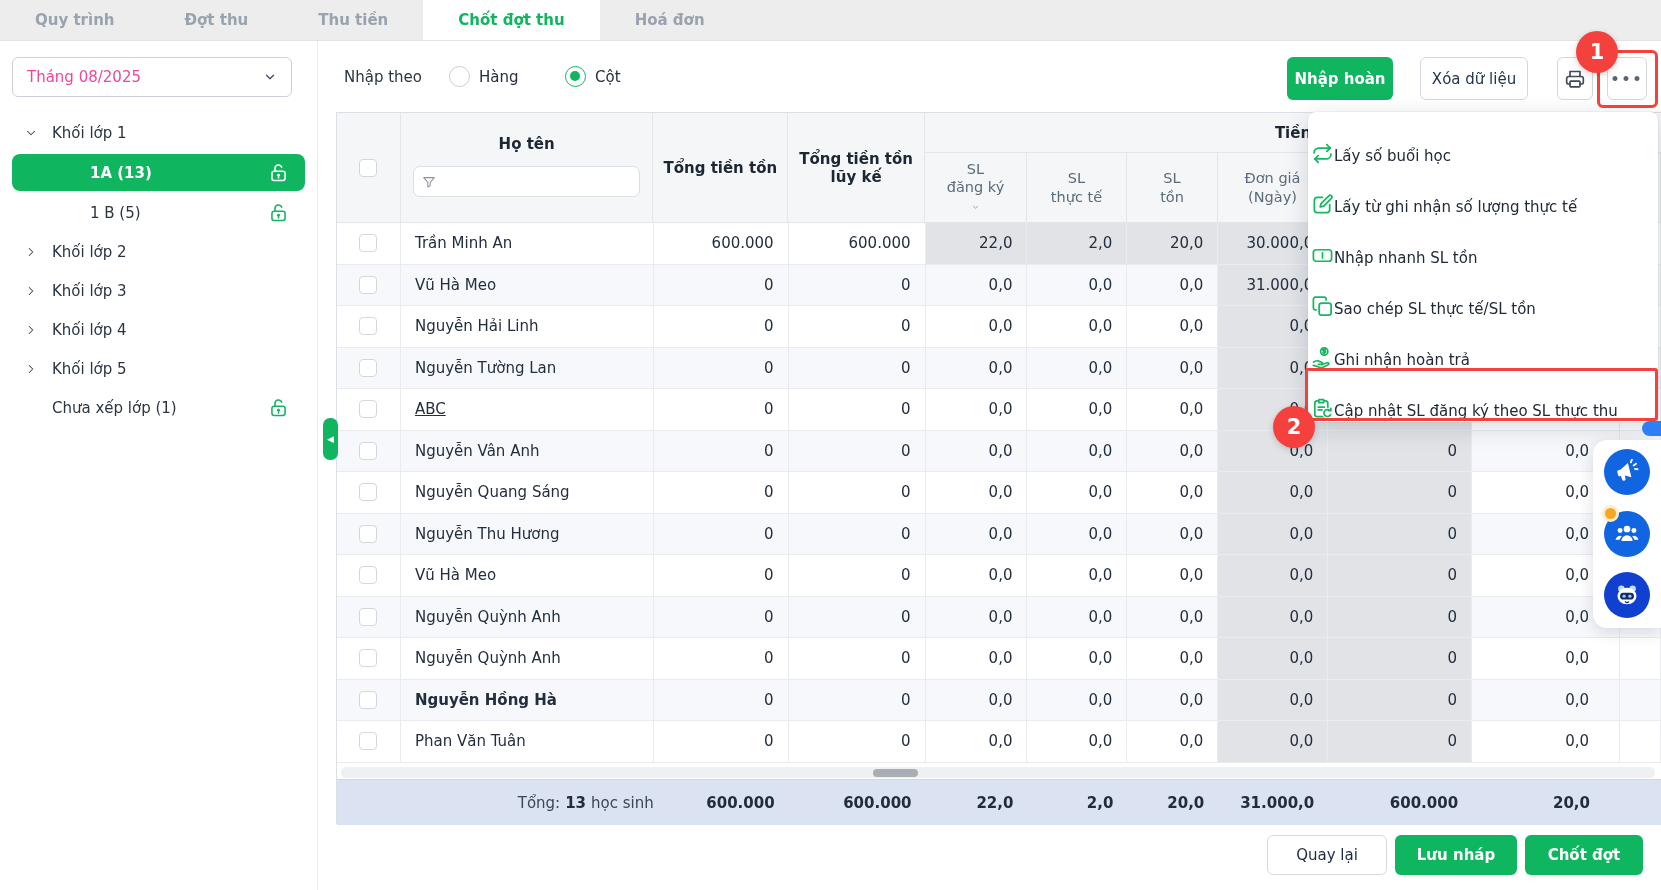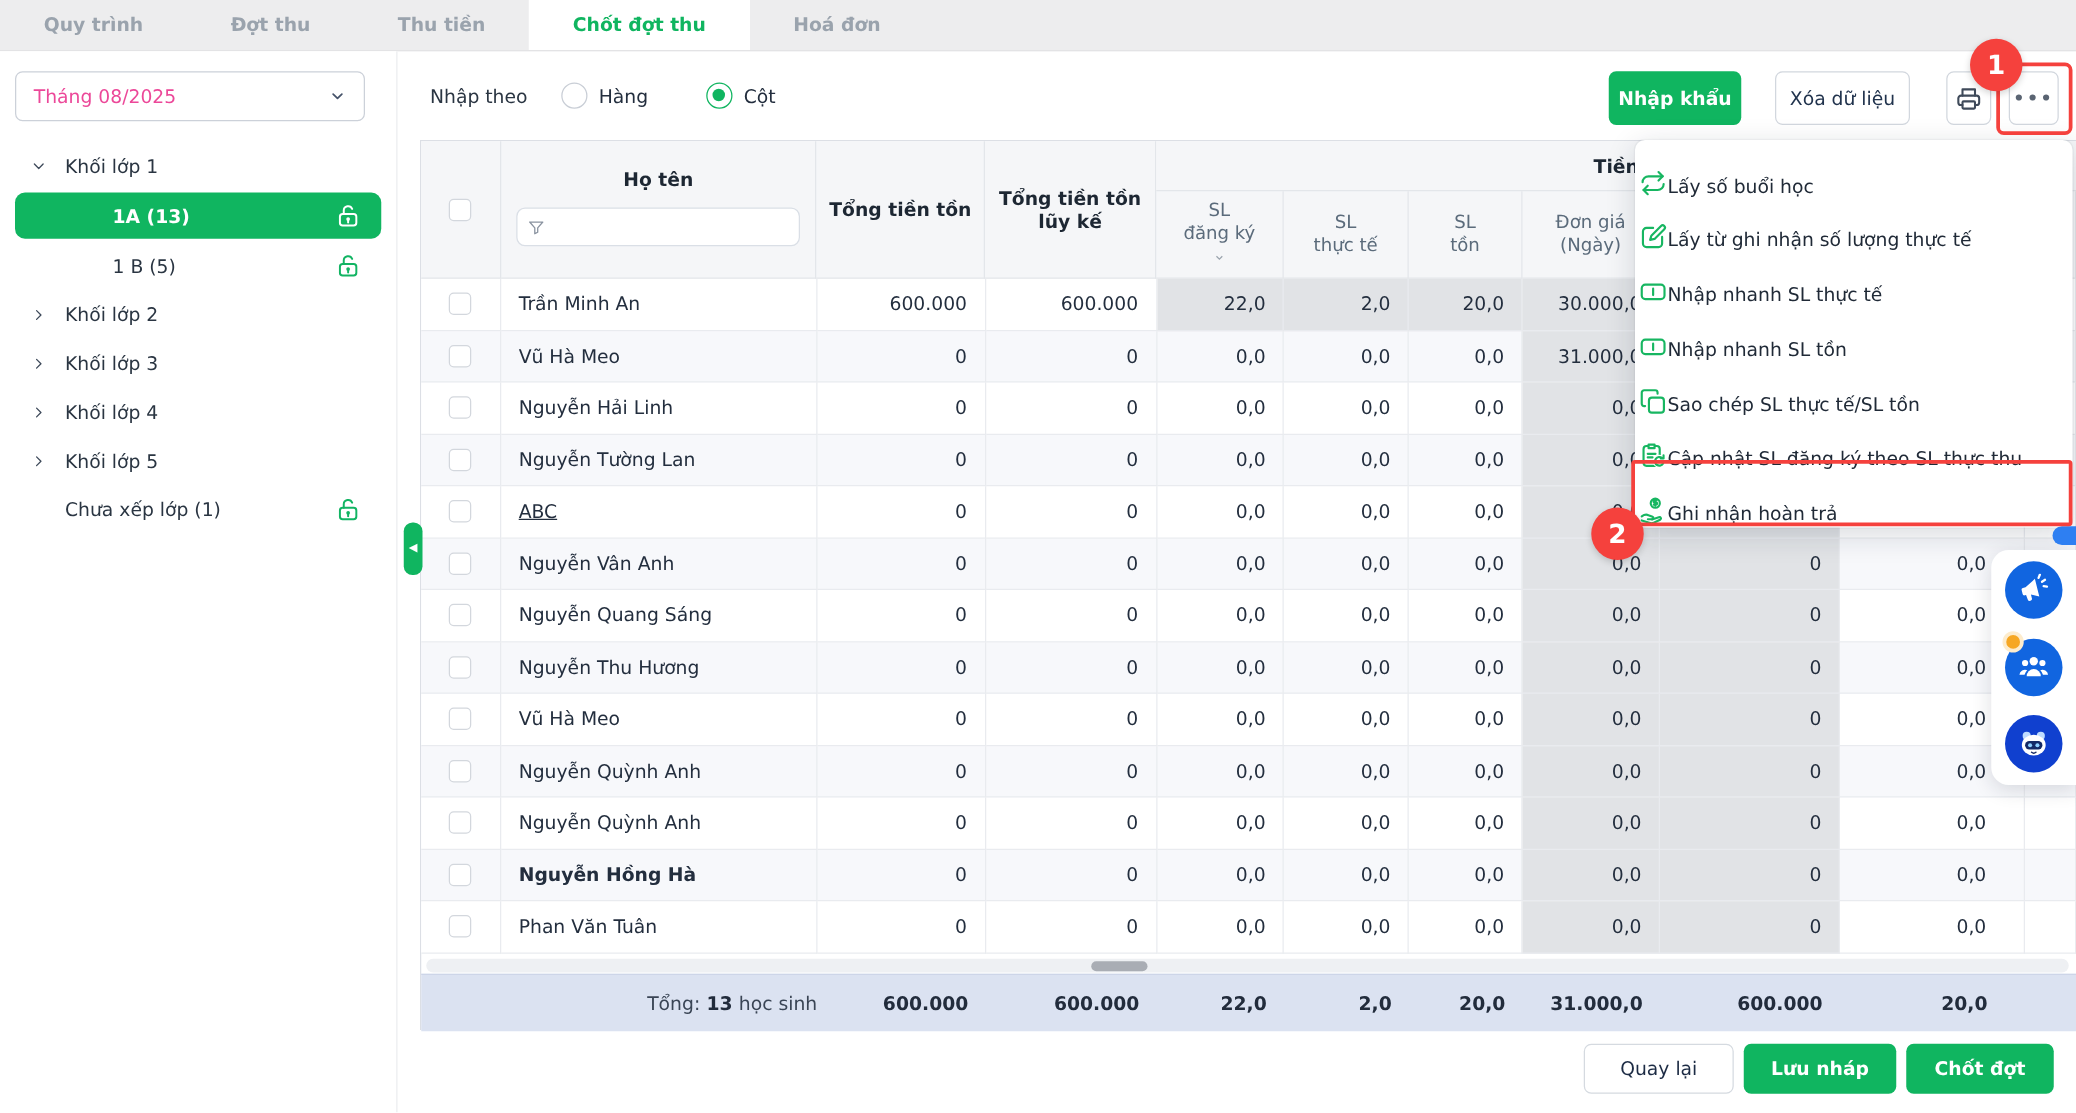--- a/index.html
+++ b/index.html
@@ -181,21 +181,21 @@
   <div class="lbl-nhaptheo">Nhập theo</div>
   <div class="radio" style="left:449px" id="radio-hang">
     <span class="dot"></span>
     <span>Hàng</span>
   </div>
   <div class="radio sel" style="left:565px" id="radio-cot">
     <span class="dot"></span>
     <span>Cột</span>
   </div>
 
-  <div class="btn primary" style="left:1287px;width:106px">Nhập khẩu</div>
+  <div class="btn primary" style="left:1287px;width:106px">Nhập hoàn</div>
   <div class="btn secondary" style="left:1420px;width:108px">Xóa dữ liệu</div>
   <div class="iconbtn" style="left:1557px;width:36px">
     <svg width="20" height="20" viewBox="0 0 24 24" fill="none" stroke="currentColor" stroke-width="2" stroke-linecap="round" stroke-linejoin="round">
         <path d="M6 9V3h12v6"></path>
         <path d="M6 18H4.5A2.5 2.5 0 012 15.5v-4A2.5 2.5 0 014.5 9h15a2.5 2.5 0 012.5 2.5v4a2.5 2.5 0 01-2.5 2.5H18"></path>
         <rect x="6" y="14.5" width="12" height="7" rx="1"></rect>
       </svg>
   </div>
   <div class="iconbtn" style="left:1607px;width:40px">
     <span class="dots">•••</span>
@@ -486,55 +486,48 @@
             <path d="M12 4.5H6.5a3 3 0 00-3 3v10a3 3 0 003 3h10a3 3 0 003-3V12"></path>
             <path d="M9.5 14.5l1-3.5L18.6 2.9a1.9 1.9 0 012.7 2.7L13.2 13.7z"></path>
           </svg></span>
         <span>Lấy từ ghi nhận số lượng thực tế</span>
       </div>
       <div class="menu-item">
         <span class="micon"><svg width="100%" height="100%" viewBox="0 0 24 24" fill="none" stroke="currentColor" stroke-width="1.8" stroke-linecap="round" stroke-linejoin="round">
             <rect x="2.5" y="6" width="19" height="12" rx="3"></rect>
             <path d="M12 9.3v5.4"></path>
           </svg></span>
-        <span>Nhập nhanh SL thực tế</span>
-      </div>
-      <div class="menu-item">
-        <span class="micon"><svg width="100%" height="100%" viewBox="0 0 24 24" fill="none" stroke="currentColor" stroke-width="1.8" stroke-linecap="round" stroke-linejoin="round">
-            <rect x="2.5" y="6" width="19" height="12" rx="3"></rect>
-            <path d="M12 9.3v5.4"></path>
-          </svg></span>
         <span>Nhập nhanh SL tồn</span>
       </div>
       <div class="menu-item">
         <span class="micon"><svg width="100%" height="100%" viewBox="0 0 24 24" fill="none" stroke="currentColor" stroke-width="1.8" stroke-linecap="round" stroke-linejoin="round">
             <rect x="8.5" y="8.5" width="12.5" height="12.5" rx="2.5"></rect>
             <path d="M5.3 15.5H4.5a2 2 0 01-2-2V4.3a2 2 0 012-2h9.2a2 2 0 012 2v.9"></path>
           </svg></span>
         <span>Sao chép SL thực tế/SL tồn</span>
+      </div>
+      <div class="menu-item">
+        <span class="micon"><svg width="100%" height="100%" viewBox="0 0 24 24" fill="none" stroke="currentColor" stroke-width="1.8" stroke-linecap="round" stroke-linejoin="round">
+            <circle cx="13.8" cy="5.8" r="3.8"></circle>
+            <path d="M13.8 3.6v4.4M12.5 7h1.9a.95.95 0 000-1.9h-1.2a.95.95 0 010-1.9h1.9"></path>
+            <path d="M2.5 16.8c1.9-1.4 3.8-1.8 5.6-1l3.4 1.4c1 .4.9 1.8-.3 2h-3.6"></path>
+            <path d="M11 19.4l5.8-1.9c1.5-.5 2.4 1.3 1 2.1l-5.2 2.5c-1.2.6-2.6.6-3.8.1l-6.3-2"></path>
+          </svg></span>
+        <span>Ghi nhận hoàn trả</span>
       </div>
       <div class="menu-item">
         <span class="micon"><svg width="100%" height="100%" viewBox="0 0 24 24" fill="none" stroke="currentColor" stroke-width="1.8" stroke-linecap="round" stroke-linejoin="round">
             <rect x="4" y="4" width="13.5" height="16.5" rx="2.5"></rect>
             <path d="M8.2 2.8h5v3h-5z" fill="#fff"></path>
             <path d="M7.5 10.5h6.5M7.5 13.5h4"></path>
             <circle cx="17.3" cy="16.8" r="5.6" fill="#fff" stroke="none"></circle>
             <path d="M20.4 18.3a3.6 3.6 0 11-.9-4.3"></path>
             <path d="M20.7 11.8v2.5h-2.4"></path>
           </svg></span>
         <span>Cập nhật SL đăng ký theo SL thực thu</span>
-      </div>
-      <div class="menu-item">
-        <span class="micon"><svg width="100%" height="100%" viewBox="0 0 24 24" fill="none" stroke="currentColor" stroke-width="1.8" stroke-linecap="round" stroke-linejoin="round">
-            <circle cx="13.8" cy="5.8" r="3.8"></circle>
-            <path d="M13.8 3.6v4.4M12.5 7h1.9a.95.95 0 000-1.9h-1.2a.95.95 0 010-1.9h1.9"></path>
-            <path d="M2.5 16.8c1.9-1.4 3.8-1.8 5.6-1l3.4 1.4c1 .4.9 1.8-.3 2h-3.6"></path>
-            <path d="M11 19.4l5.8-1.9c1.5-.5 2.4 1.3 1 2.1l-5.2 2.5c-1.2.6-2.6.6-3.8.1l-6.3-2"></path>
-          </svg></span>
-        <span>Ghi nhận hoàn trả</span>
       </div>
     </div>
 
   <div class="anno-rect" style="left:1597px;top:50px;width:61px;height:58px;border-radius:6px"></div>
   <div class="anno-badge" style="left:1576px;top:31px">1</div>
   <div class="anno-rect" style="left:1305px;top:368px;width:353px;height:53px;border-radius:3px"></div>
   <div class="anno-badge" style="left:1273px;top:406px">2</div>
 
   <div class="mini-tab"></div>
   <div class="float-card" id="floatcard">

